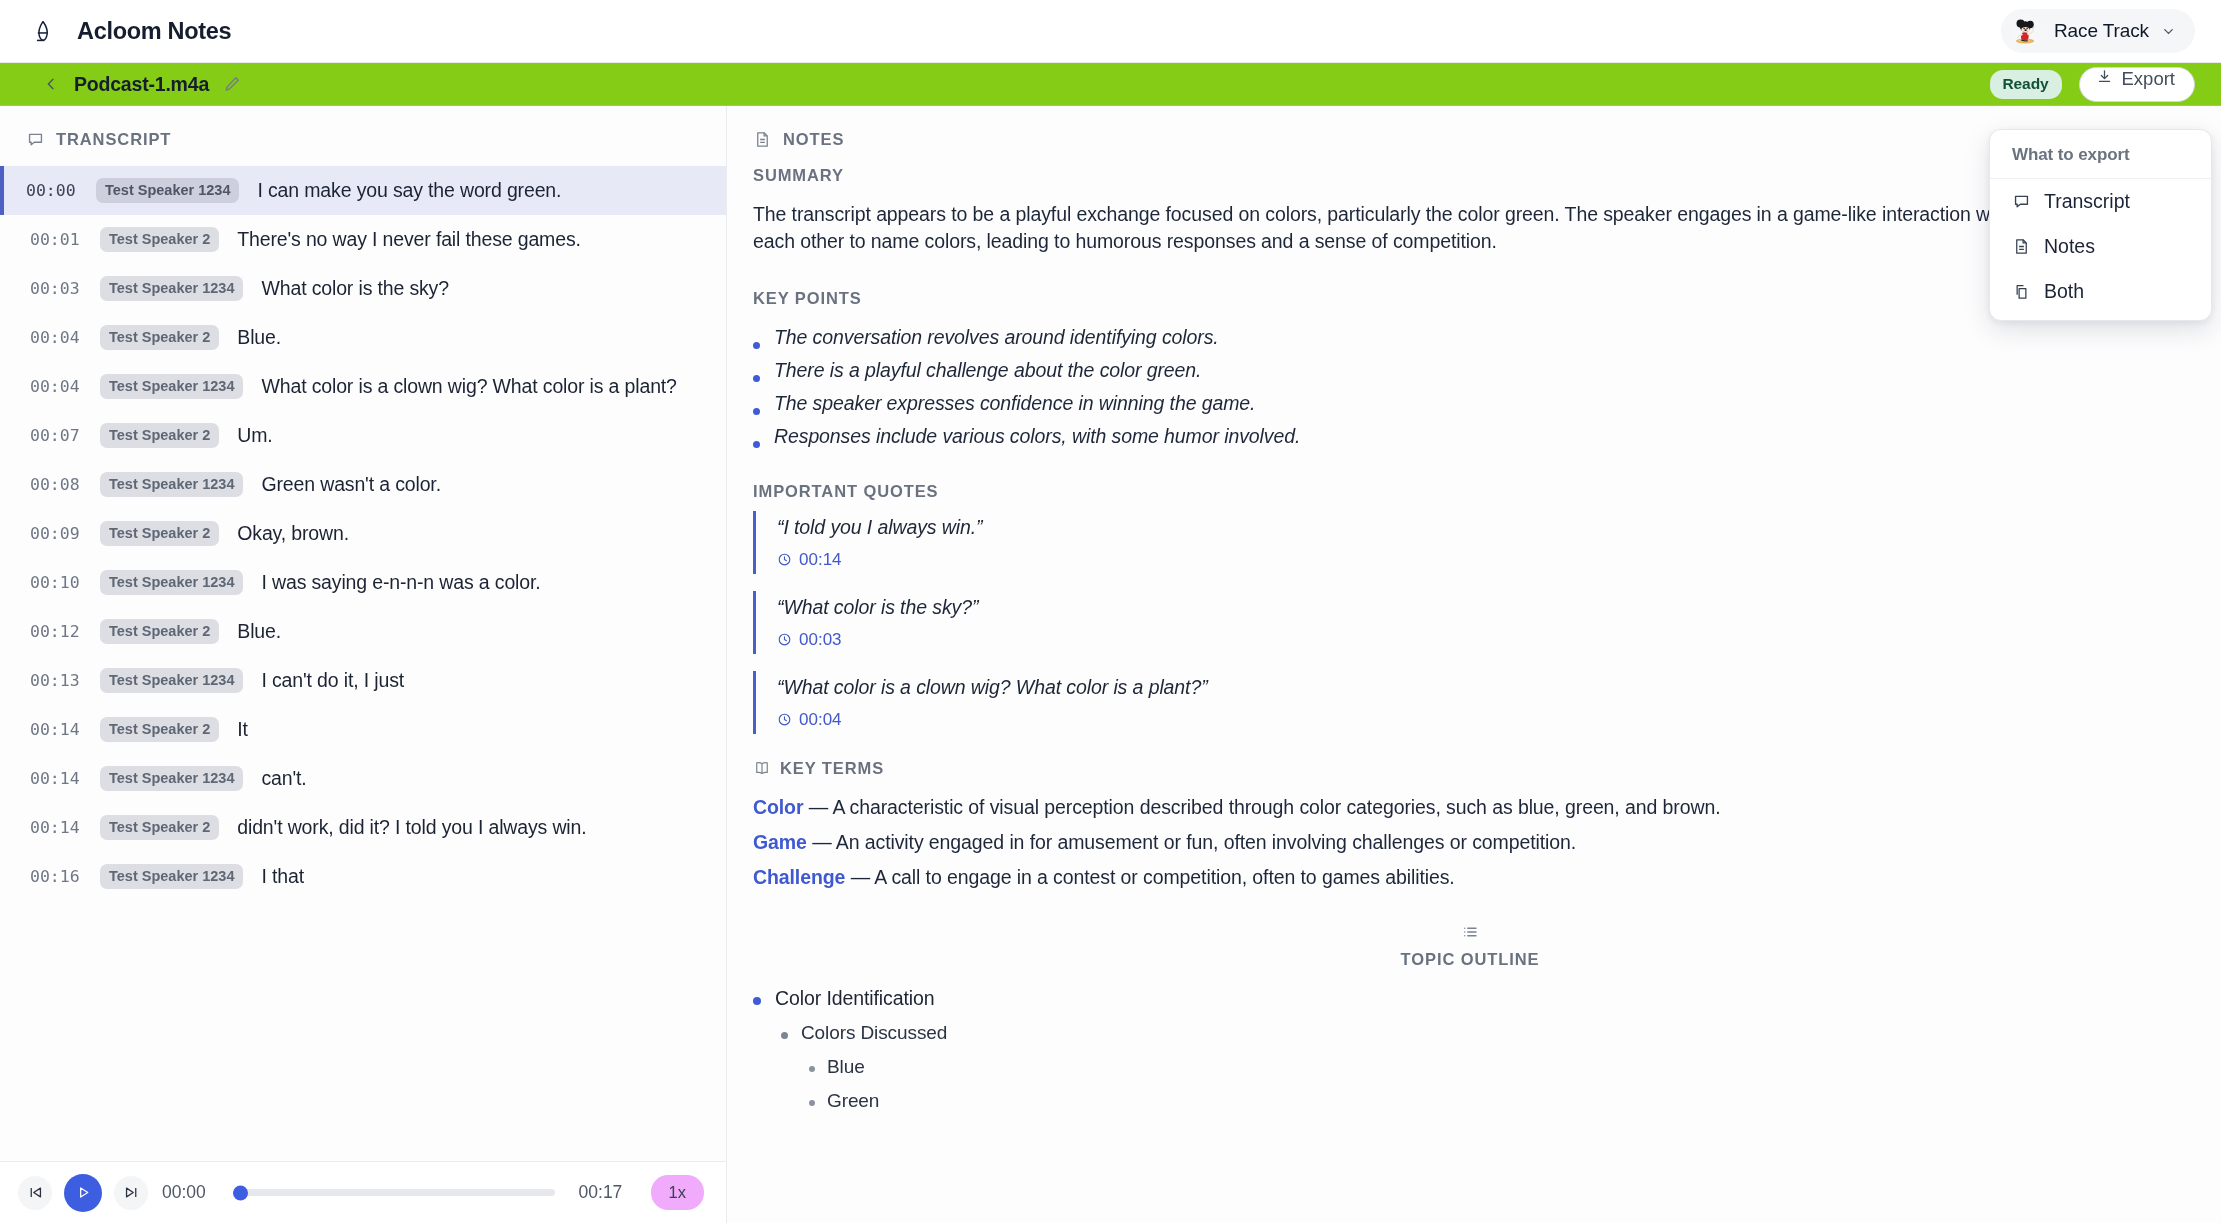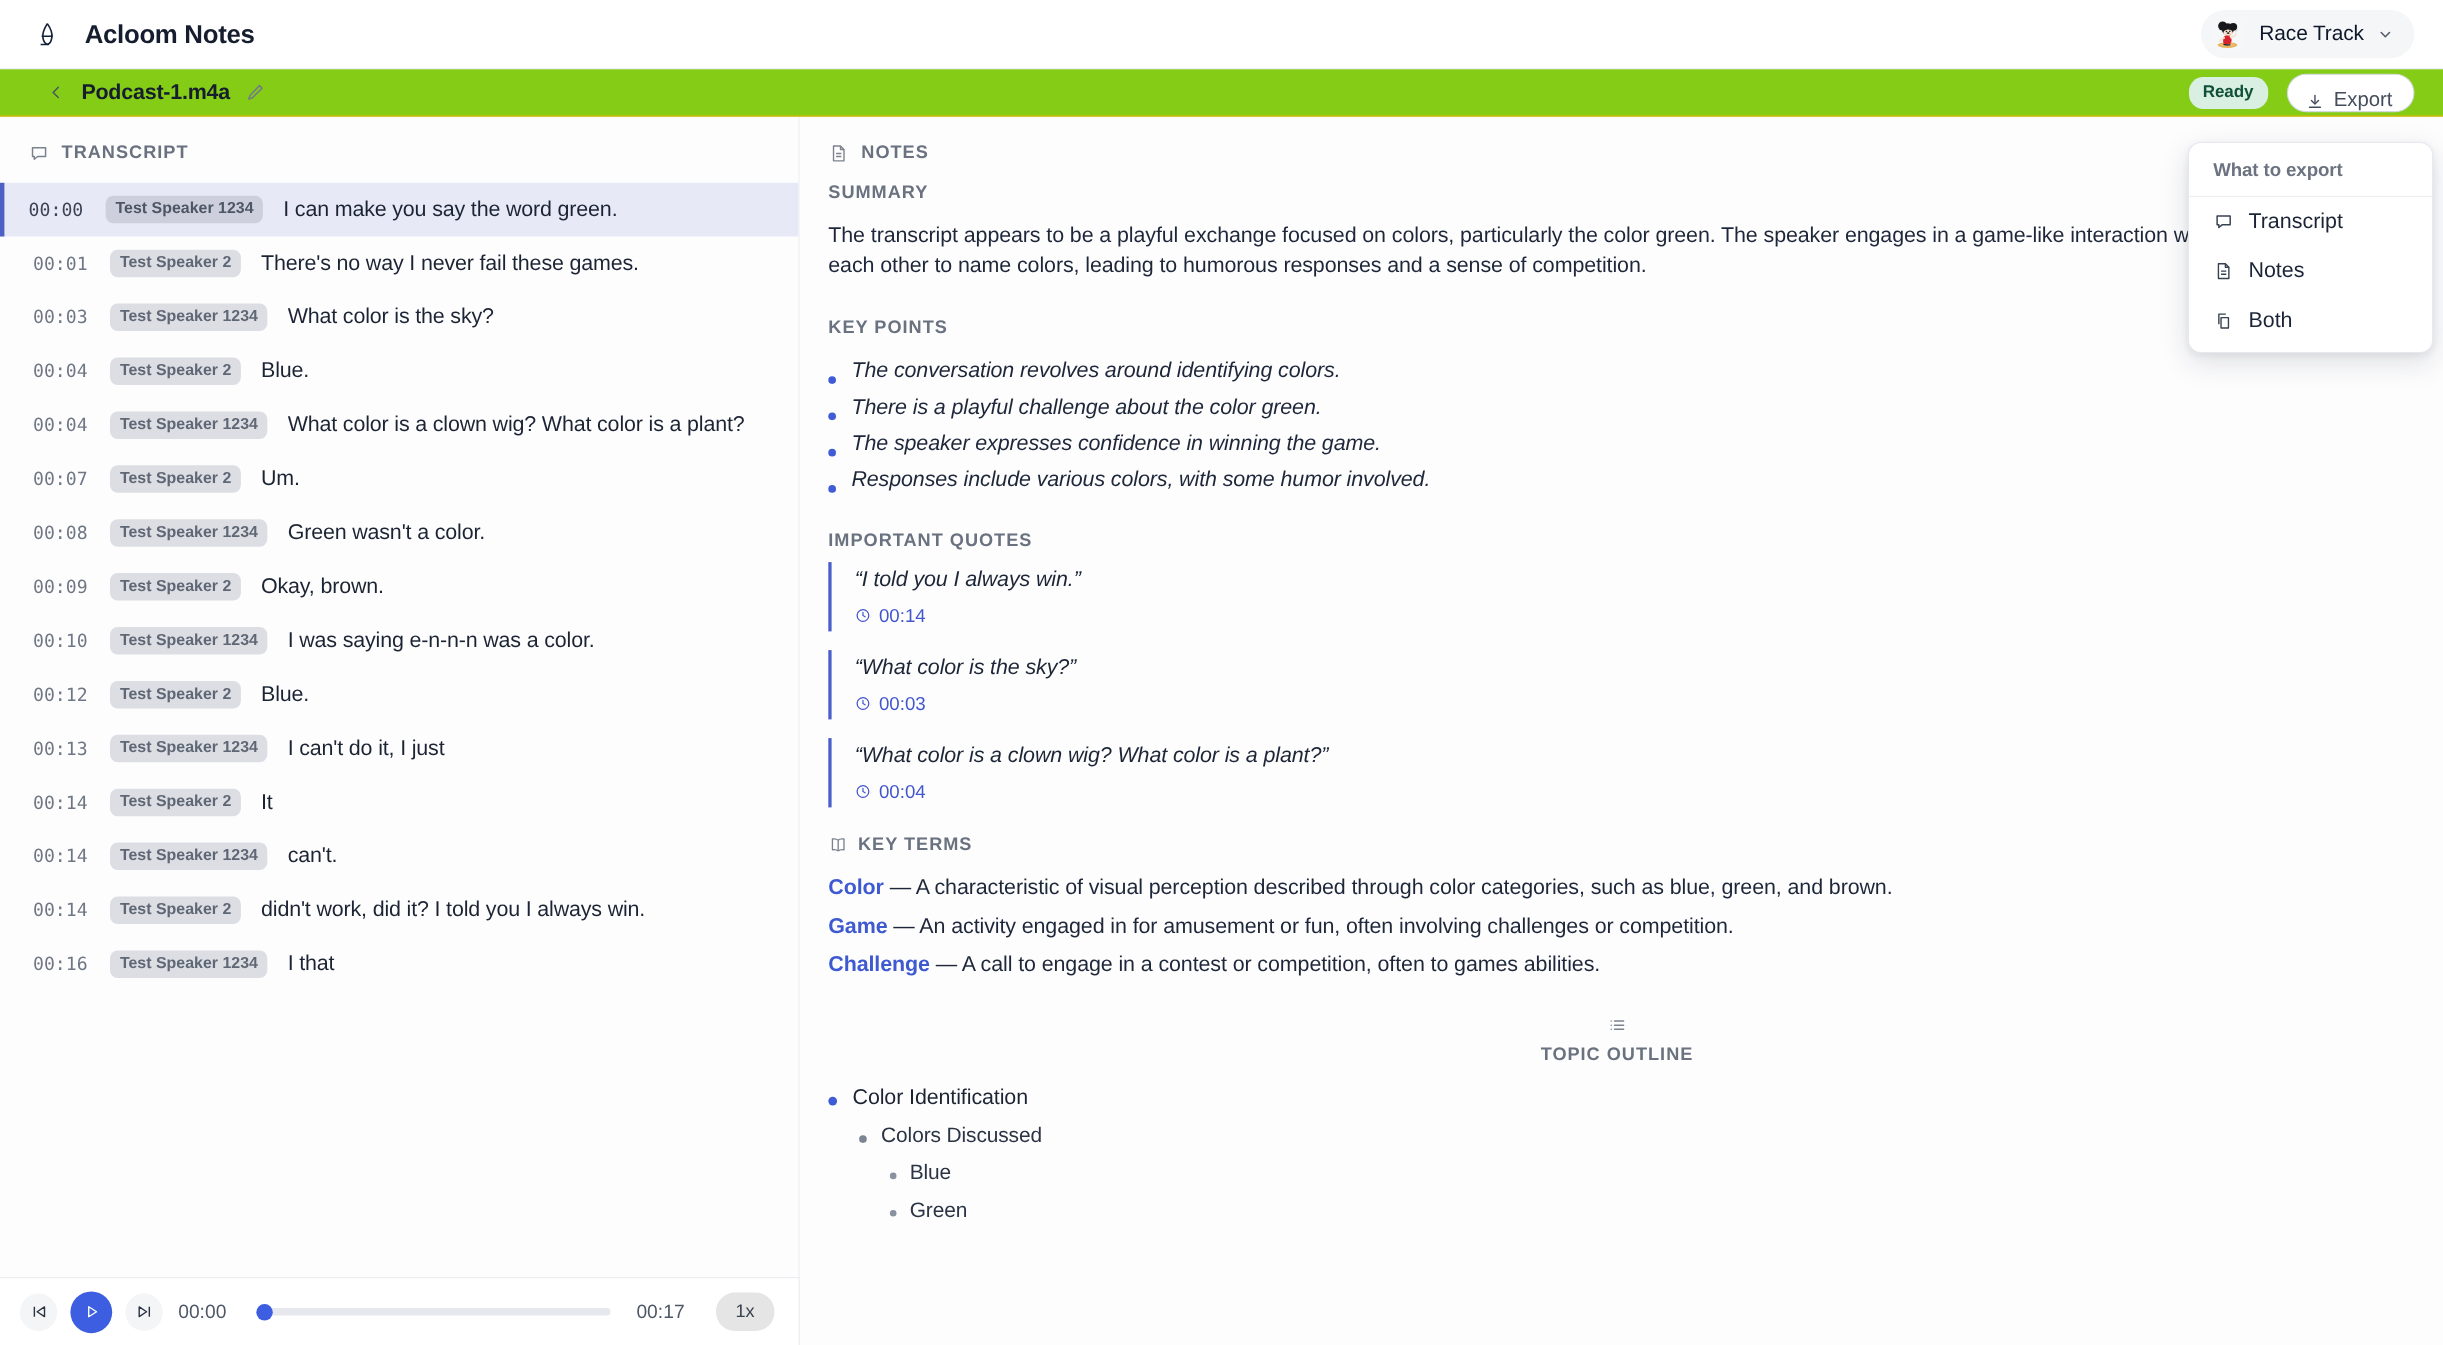--- a/index.html
+++ b/index.html
@@ -50,21 +50,21 @@
   .back-btn svg { width: 16px; height: 16px; }
   .file-name { font-size: 19.5px; font-weight: bold; color: #151d2e; margin-left: 10px; letter-spacing: -0.2px; }
   .edit-pencil { width: 20px; height: 20px; margin-left: 13px; color: #727b88; display: block; }
   .badge-ready {
     background: #d9efe2; color: #11513a;
     font-size: 15.5px; font-weight: bold;
     border-radius: 13px; padding: 5px 13px 6px;
     letter-spacing: -0.1px;
   }
   .export-btn {
-    display: flex; align-items: flex-end; gap: 9px;
+    display: flex; align-items: flex-start; gap: 9px;
     border: 1px solid #d3d7de; border-radius: 20px;
     height: 35px; padding: 0 19px 0 16px;
     margin-left: 17px; background: #fff;
     font-size: 18.5px; color: #434d5c;
   }
   .export-btn svg { width: 17px; height: 17px; }
 
   
   .export-menu {
     position: absolute; top: 129px; left: 1989px;
@@ -192,21 +192,21 @@
   .p-track {
     flex: 1 1 auto; height: 7px; border-radius: 4px;
     background: #e6e8ed; position: relative; margin: 0 10px;
   }
   .p-thumb {
     position: absolute; left: 0; top: 50%;
     width: 15px; height: 15px; border-radius: 50%;
     background: #3d5ee0; transform: translate(-1px,-50%);
   }
   .p-speed {
-    background: #e5e5e5; border-radius: 17px;
+    background: #f0abfc; border-radius: 17px;
     font-size: 16.5px; color: #39414f;
     padding: 8px 18px; margin-left: 10px; flex: 0 0 auto; text-align: center;
   }
 </style>
 </head>
 <body>
 
 <div class="app">
 
   <div class="topbar">

